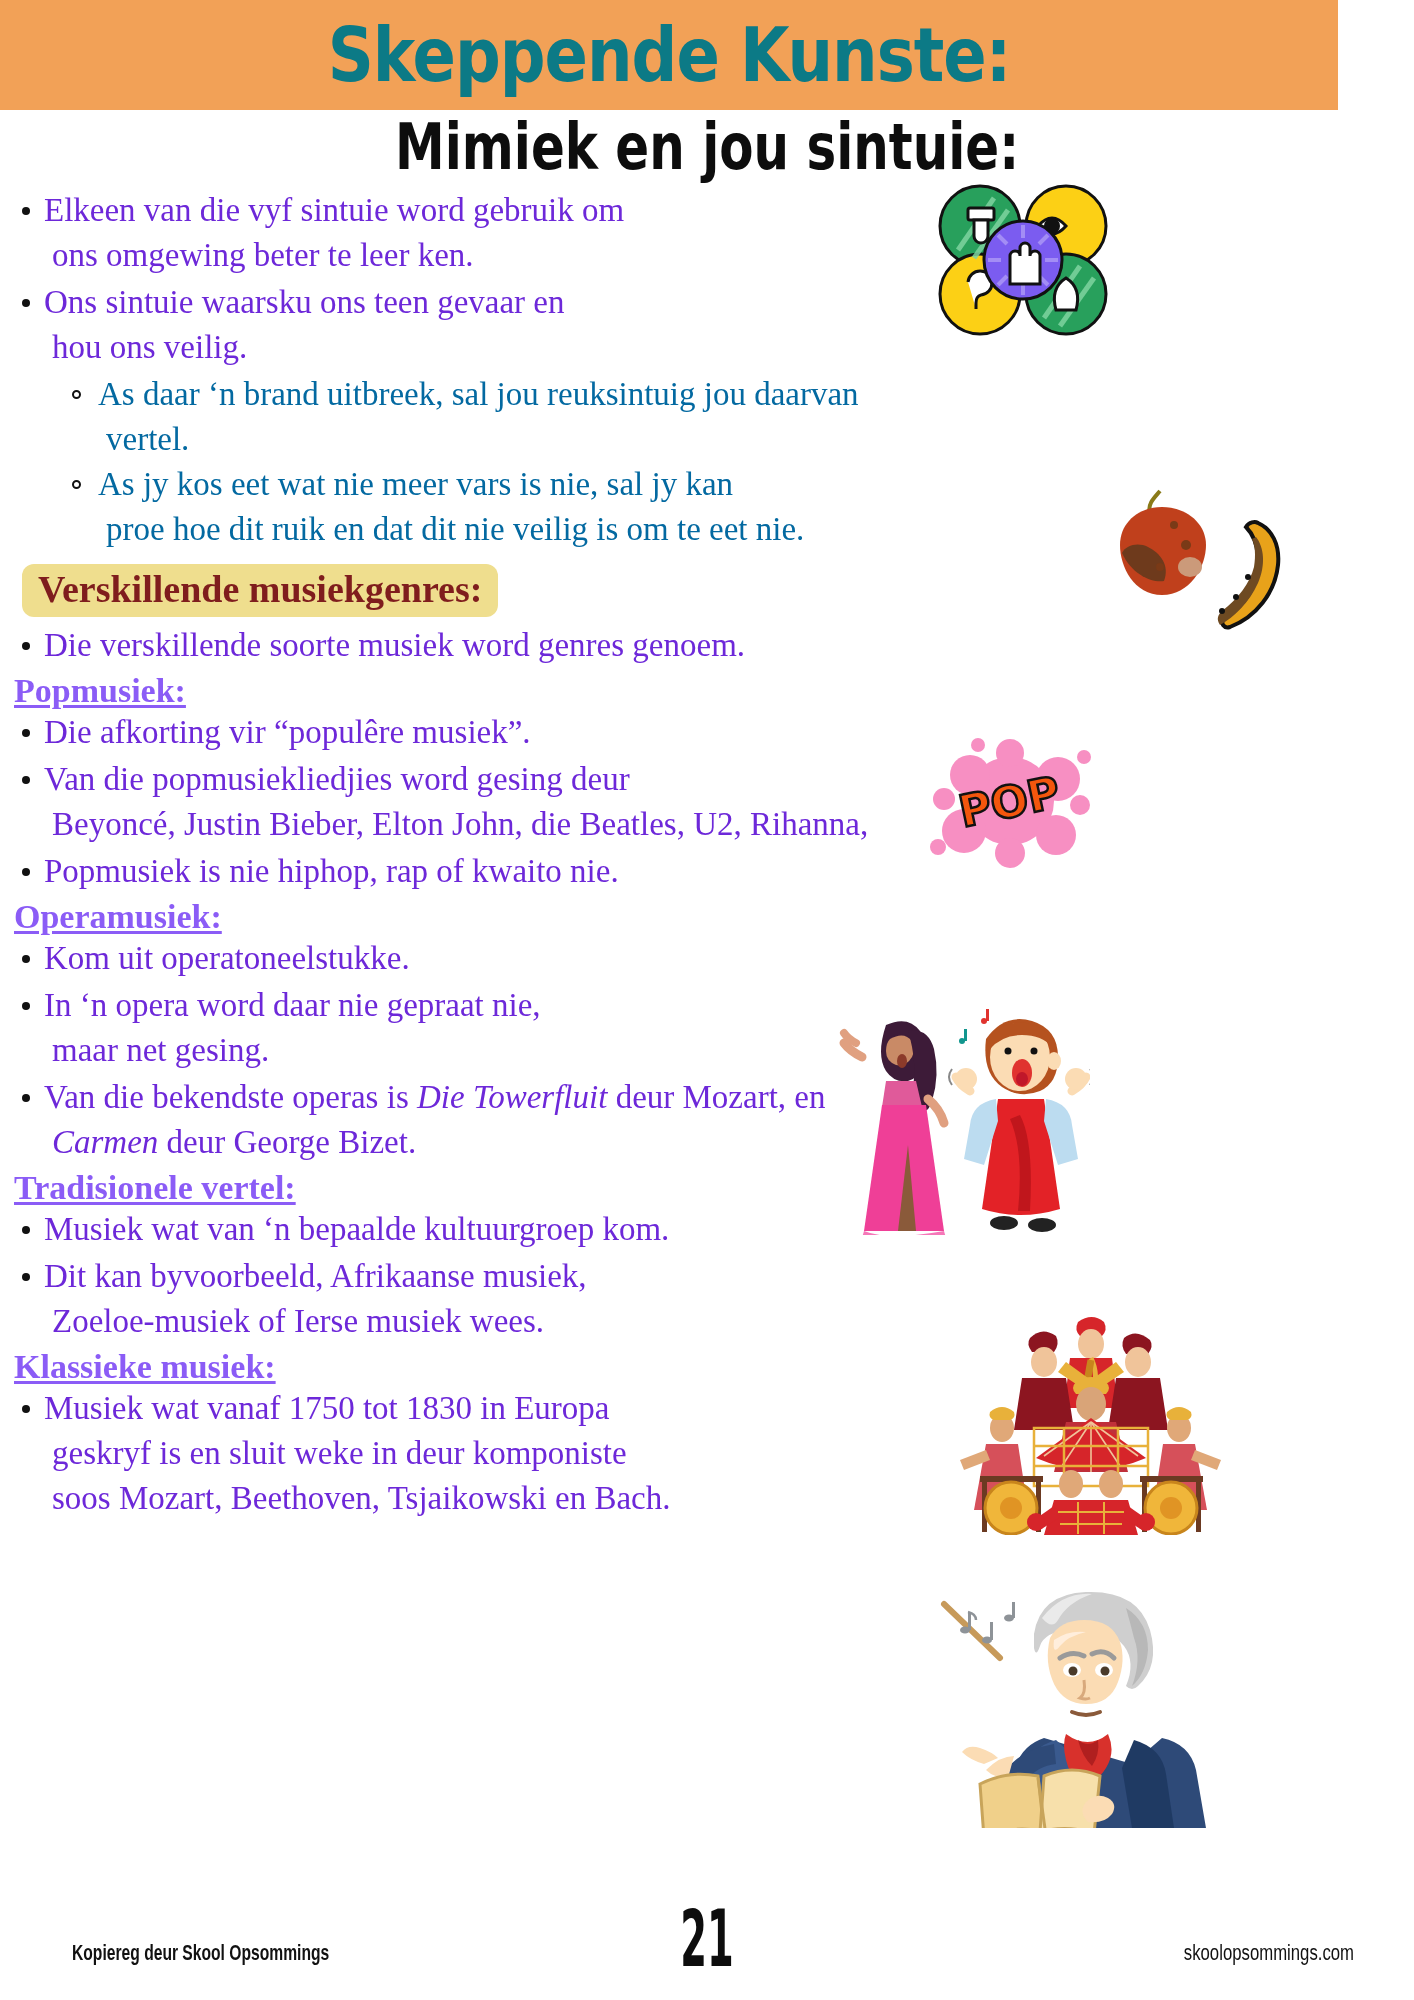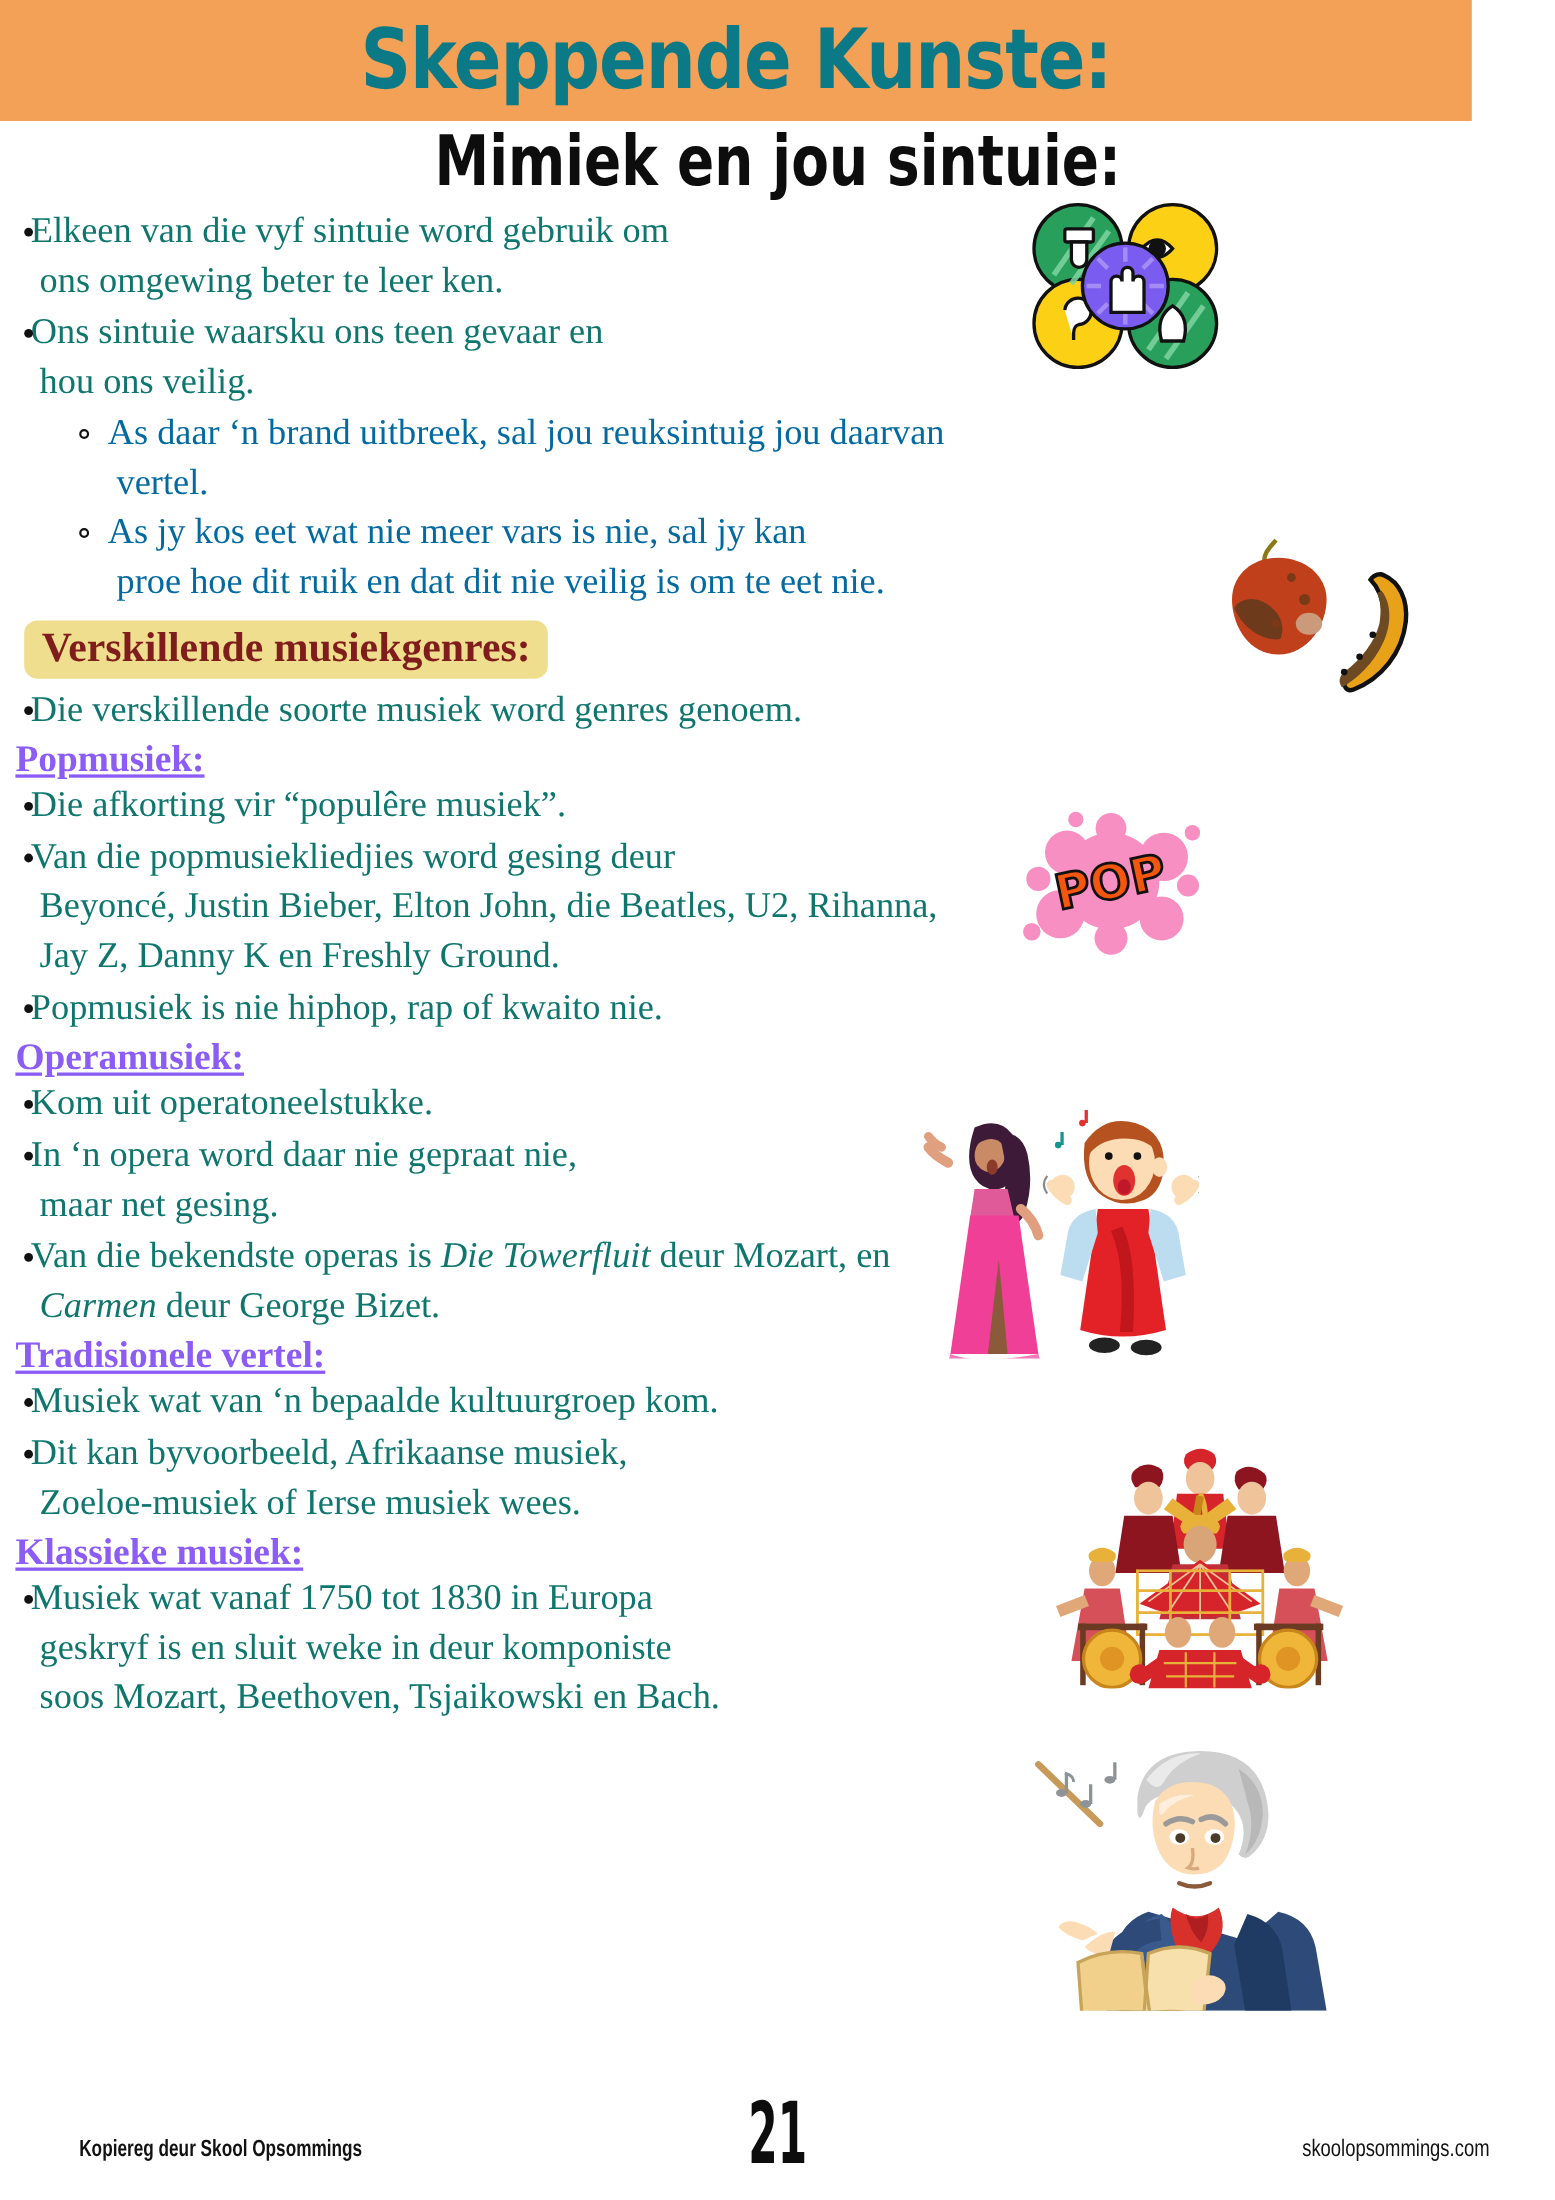--- a/index.html
+++ b/index.html
@@ -36,22 +36,22 @@
   }
 
   
   .content{
     position:absolute;left:0;top:188px;width:1414px;
   }
 
   ul.lvl1{ list-style:none;margin:0;padding:0; }
   li.b1{
     position:relative;
-    font-size:33px;line-height:45px;color:#0f766e;
-    padding-left:28px;margin:0 0 2px 0;
+    font-size:33px;line-height:45px;color:#6d28d9;
+    padding-left:44px;margin:0 0 2px 0;
   }
   li.b1::before{
     content:"";position:absolute;left:22px;top:19px;
     width:8px;height:8px;border-radius:50%;background:#111;
   }
   li.b2{
     position:relative;
     font-size:33px;line-height:45px;color:#0369a1;
     padding-left:98px;margin:0;
   }
@@ -157,21 +157,20 @@
 
   <div class="genre-block">
     <span class="sub-head">Popmusiek:</span>
     <ul class="lvl1">
       <li class="b1">
         <span>Die afkorting vir “populêre musiek”.</span>
       </li>
       <li class="b1">
         <span>Van die popmusiekliedjies word gesing deur</span>
         <span class="ind">Beyoncé, Justin Bieber, Elton John, die Beatles, U2, Rihanna,</span>
-        <span class="ind">Jay Z, Danny K en Freshly Ground.</span>
       </li>
       <li class="b1">
         <span>Popmusiek is nie hiphop, rap of kwaito nie.</span>
       </li>
     </ul>
   </div>
 
   <div class="genre-block">
     <span class="sub-head">Operamusiek:</span>
     <ul class="lvl1">

